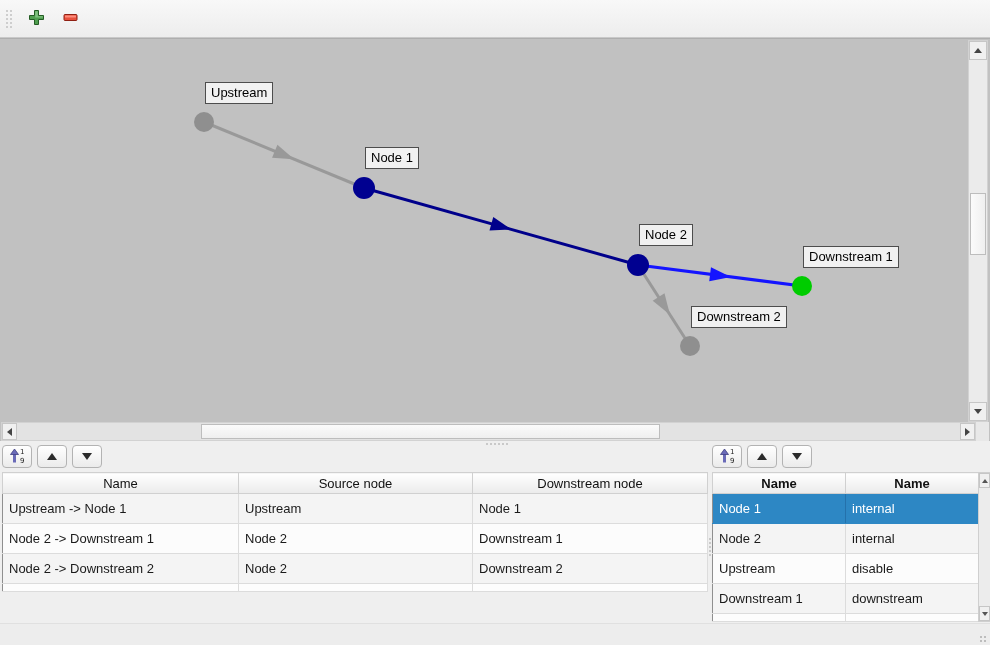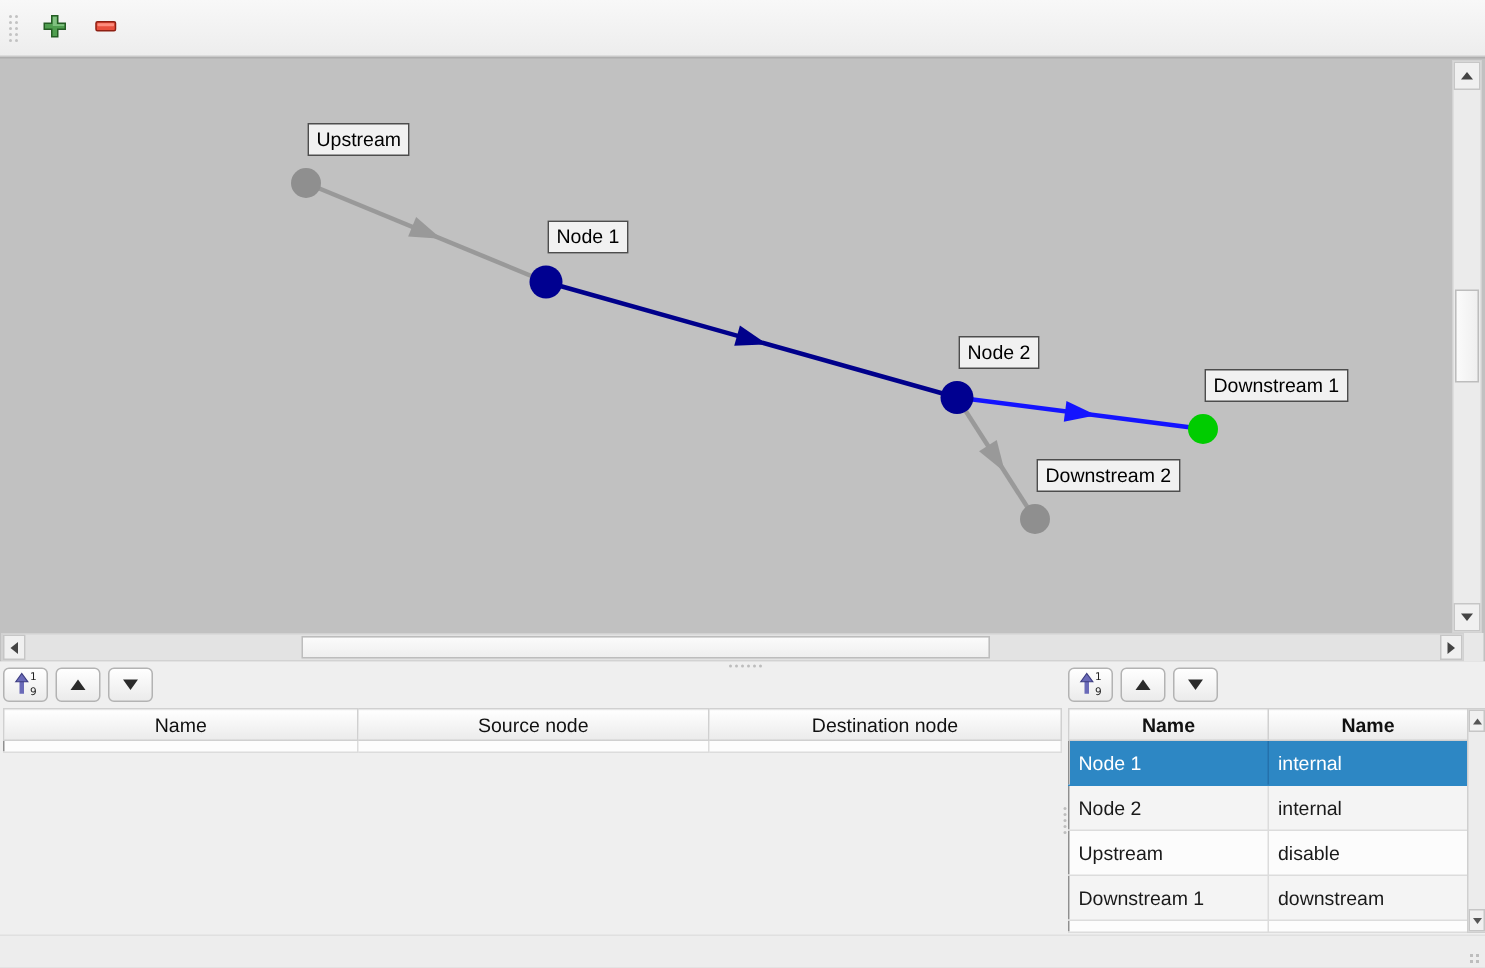--- a/index.html
+++ b/index.html
@@ -214,24 +214,39 @@
 <table class="edges-table">
   <colgroup>
       <col style="width:236px">
       <col style="width:234px">
       <col style="width:235px">
     </colgroup>
   <thead>
     <tr>
       <th>Name</th>
       <th>Source node</th>
-      <th>Destination node</th>
+      <th>Downstream node</th>
     </tr>
   </thead>
   <tbody id="edges-tbody">
+      <tr class="alt">
+        <td>Upstream -&gt; Node 1</td>
+        <td>Upstream</td>
+        <td>Node 1</td>
+      </tr>
+      <tr class="">
+        <td>Node 2 -&gt; Downstream 1</td>
+        <td>Node 2</td>
+        <td>Downstream 1</td>
+      </tr>
+      <tr class="alt">
+        <td>Node 2 -&gt; Downstream 2</td>
+        <td>Node 2</td>
+        <td>Downstream 2</td>
+      </tr>
       <tr class="filler">
         <td></td>
         <td></td>
         <td></td>
       </tr>
     </tbody>
 </table>
 
 <table class="nodes-table">
   <colgroup>

